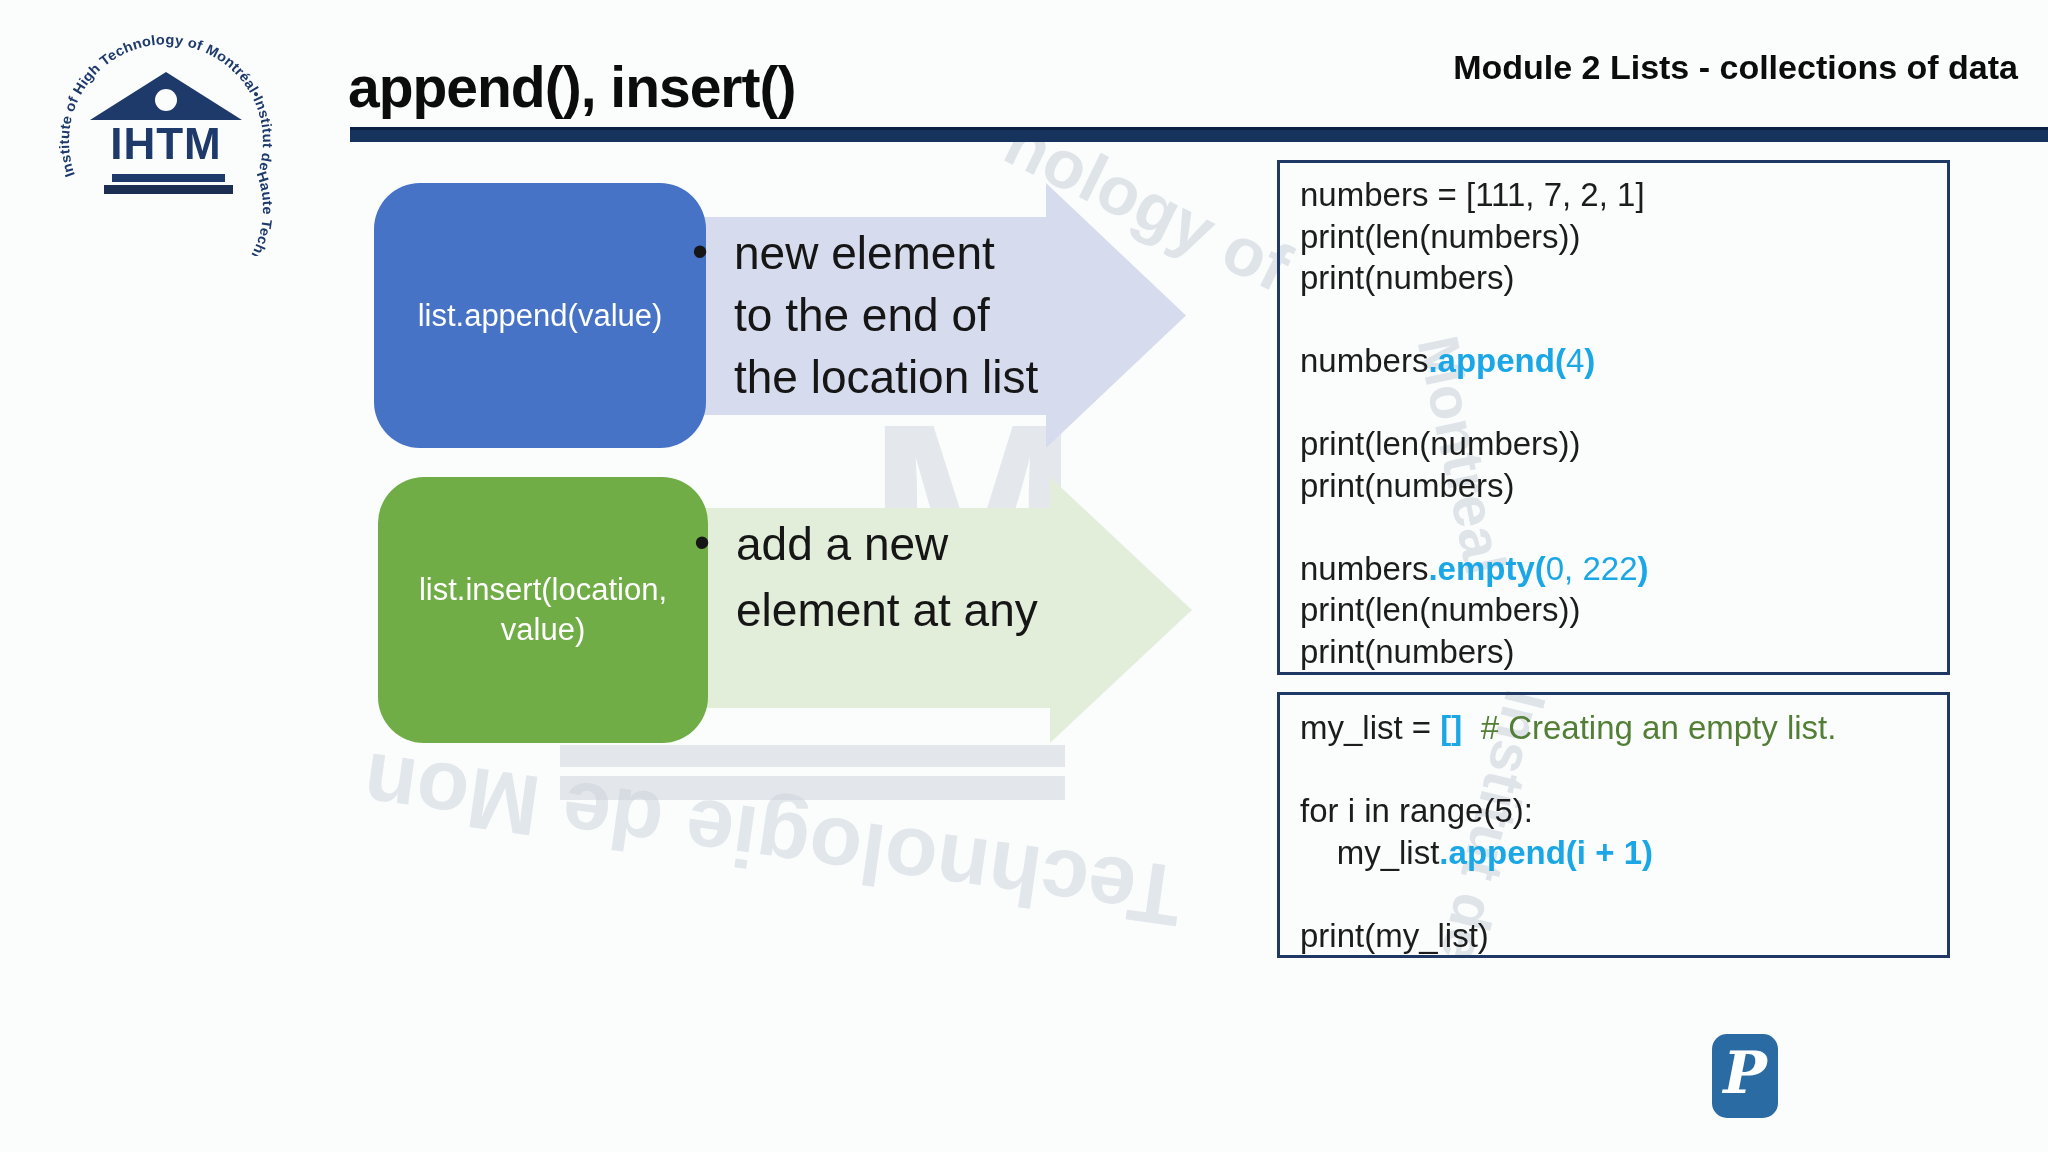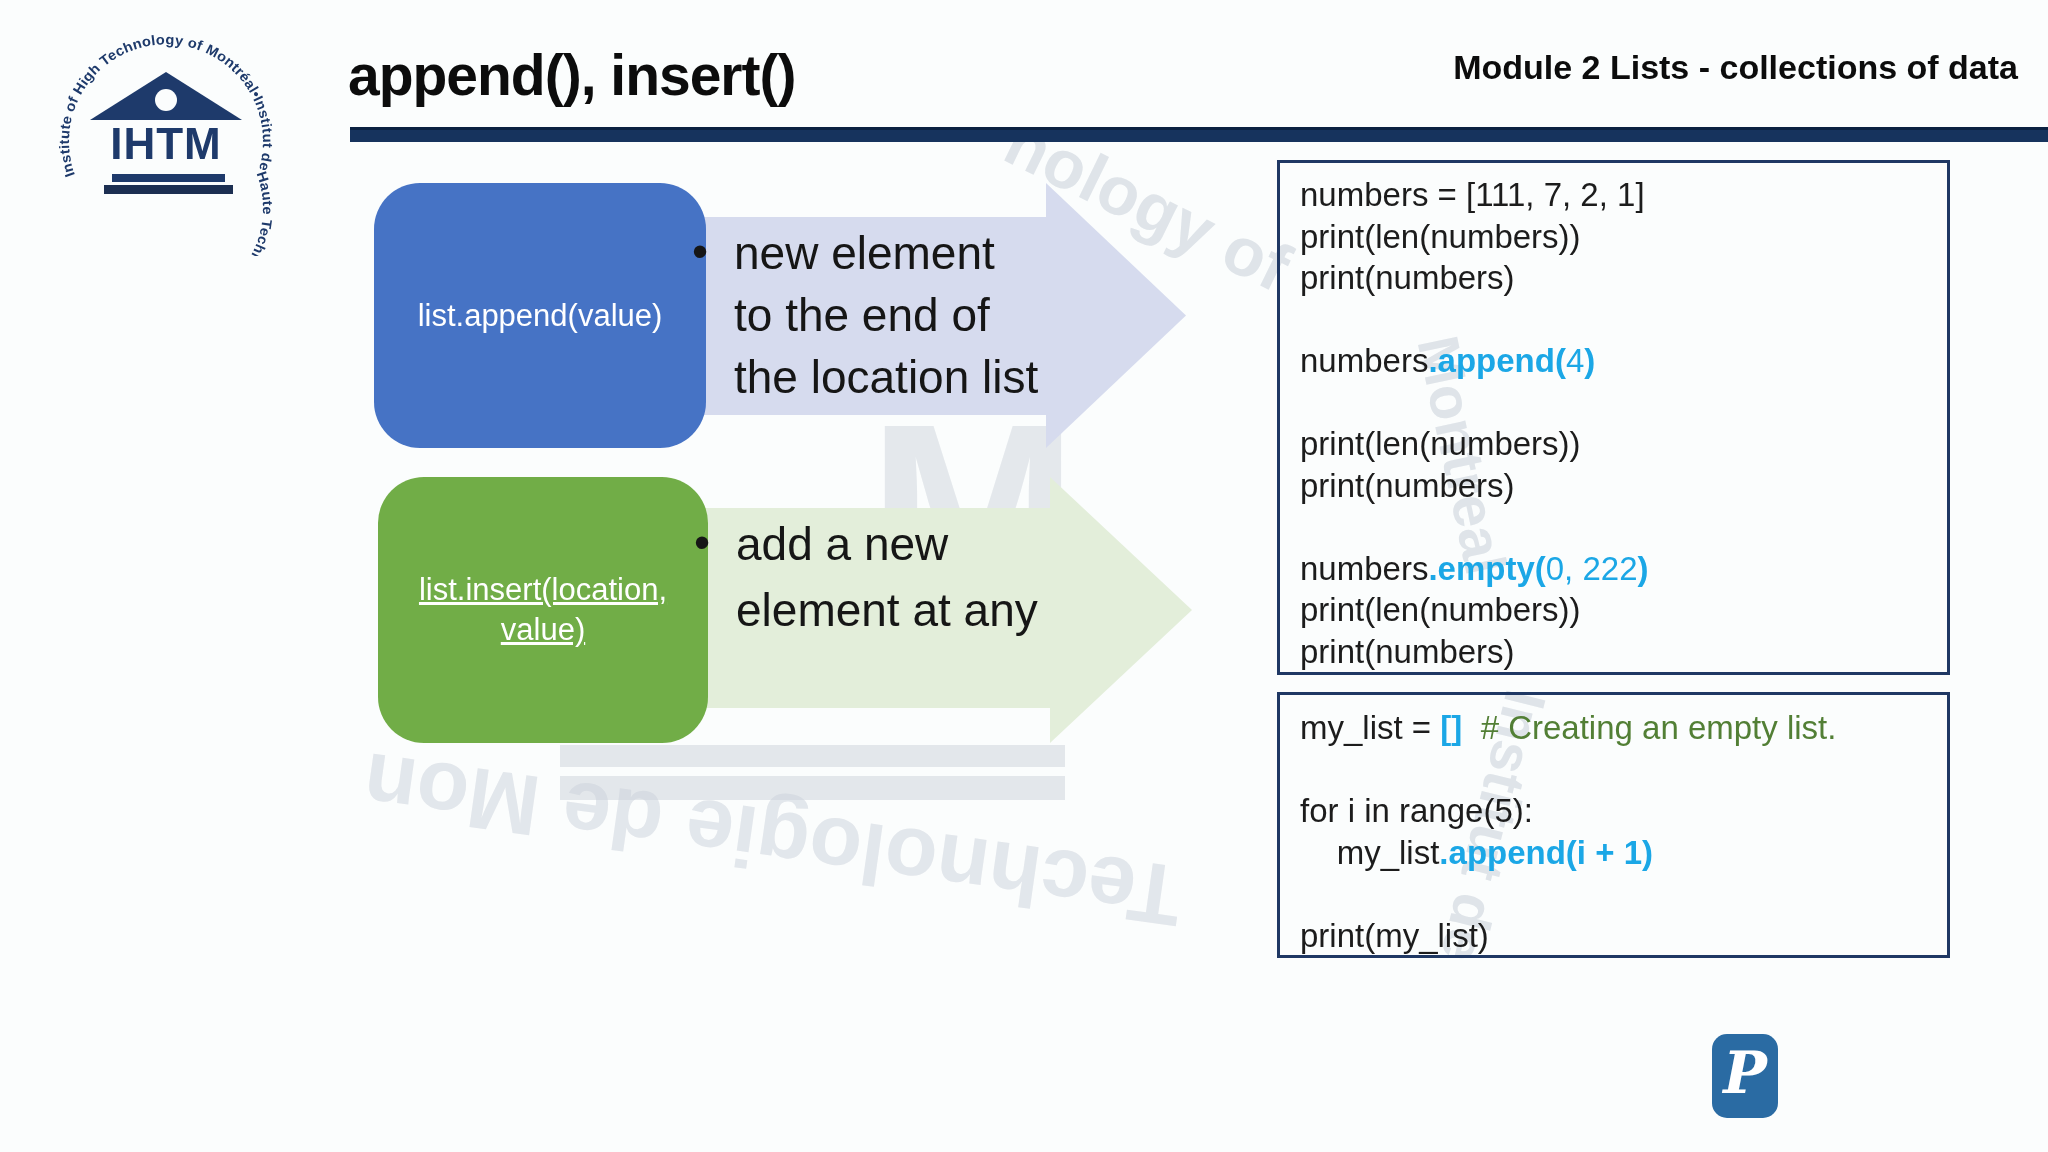--- a/index.html
+++ b/index.html
@@ -15,32 +15,32 @@
   #wm-right2{left:1560px;top:700px;font-size:58px;transform:rotate(104deg);transform-origin:left top;}
   #wm-bottom{left:360px;top:790px;font-size:86px;transform:rotate(188deg);color:rgba(183,192,204,0.36);}
   #wm-m{left:868px;top:368px;font-size:252px;color:rgba(196,203,212,0.42);}
   .wm-bar{position:absolute;z-index:0;background:rgba(203,209,217,0.5);}
   #wm-bar1{left:560px;top:745px;width:505px;height:22px;}
   #wm-bar2{left:560px;top:776px;width:505px;height:24px;}
 
   .layer{position:absolute;z-index:2;}
 
   
-  #page-title{left:348px;top:42px;font-size:57px;font-weight:bold;color:#0c0c0c;letter-spacing:-1px;}
+  #page-title{left:348px;top:54px;font-size:57px;font-weight:bold;color:#0c0c0c;letter-spacing:-1px;}
   #module-badge{right:30px;top:48px;font-size:34px;font-weight:bold;color:#0c0c0c;}
   #title-rule{left:350px;top:127px;width:1698px;height:15px;background:#16335d;border-top:3px solid #0b2141;box-sizing:border-box;}
 
   
   #ihtm{left:52px;top:28px;width:228px;height:228px;}
 
   
   .smart-box{position:absolute;z-index:2;border-radius:46px;color:#ffffff;
              display:flex;align-items:center;justify-content:center;text-align:center;margin-left:28px;}
   #append-box{left:346px;top:183px;width:332px;height:265px;background:#4673c5;}
-  #insert-box{left:350px;top:477px;width:330px;height:266px;background:#71ad47;text-decoration:underline;}
+  #insert-box{left:350px;top:477px;width:330px;height:266px;background:#71ad47;}
   .smart-box .box-label{font-size:31px;line-height:40px;max-width:302px;}
 
   .arrow-body{position:absolute;z-index:1;}
   #arrow1-body{left:677px;top:217px;width:372px;height:198px;background:#d6dbee;}
   #arrow1-head{left:1046px;top:183px;width:140px;height:265px;background:#d6dbee;
                clip-path:polygon(0 0,100% 50%,0 100%);}
   #arrow2-body{left:679px;top:508px;width:373px;height:200px;background:#e3eeda;}
   #arrow2-head{left:1050px;top:477px;width:142px;height:266px;background:#e3eeda;
                clip-path:polygon(0 0,100% 50%,0 100%);}
 

